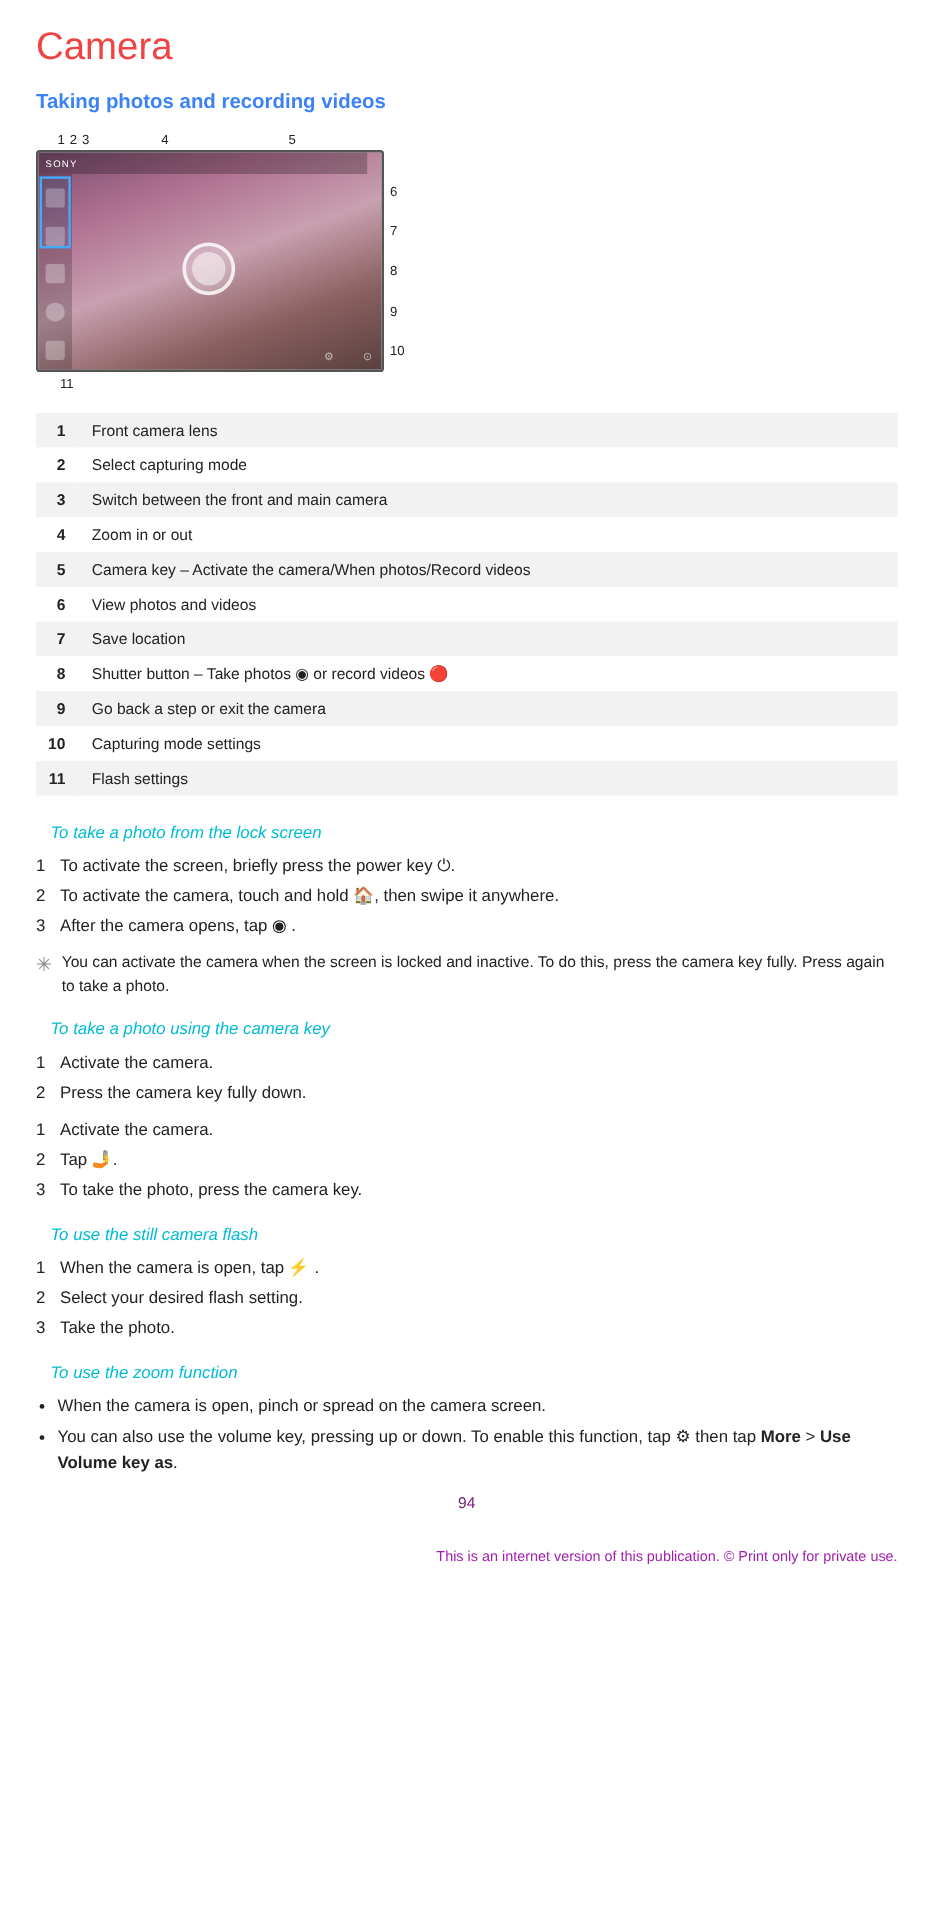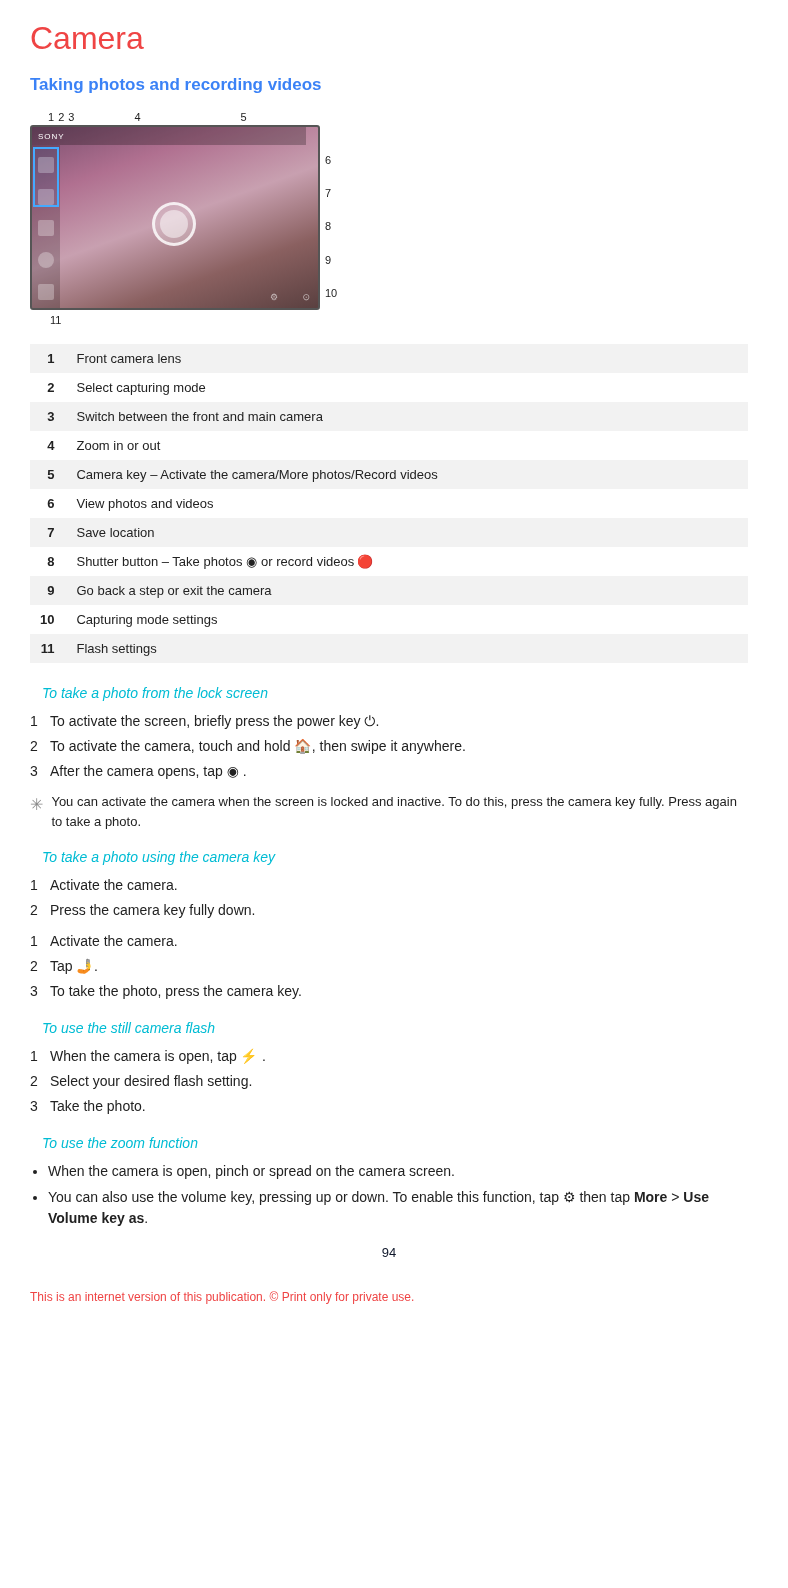--- a/index.html
+++ b/index.html
@@ -85,30 +85,30 @@
       margin: 0 0 12px 18px;
       padding: 0;
       list-style: disc;
     }
     .bullet-list li {
       margin-bottom: 5px;
       line-height: 1.5;
     }
     .bold-text { font-weight: bold; }
     .footer {
-      text-align: left;
+      text-align: right;
       margin-top: 30px;
       font-size: 12px;
-      color: #ef4444;
+      color: #a21caf;
       border-top: none;
     }
     .page-num {
       text-align: center;
       font-size: 13px;
-      color: #0f172a;
+      color: #701a75;
       margin: 16px 0 6px 0;
     }
     .camera-body {
       position: relative;
       width: 290px;
       height: 185px;
       background: linear-gradient(160deg, #7a4e6e 0%, #b07090 25%, #c8a0b0 50%, #8a6060 75%, #5a4040 100%);
       border: 2px solid #555;
       border-radius: 3px;
       overflow: hidden;
@@ -233,21 +233,21 @@
       <tr>
         <td>3</td>
         <td>Switch between the front and main camera</td>
       </tr>
       <tr>
         <td>4</td>
         <td>Zoom in or out</td>
       </tr>
       <tr>
         <td>5</td>
-        <td>Camera key – Activate the camera/More photos/Record videos</td>
+        <td>Camera key – Activate the camera/When photos/Record videos</td>
       </tr>
       <tr>
         <td>6</td>
         <td>View photos and videos</td>
       </tr>
       <tr>
         <td>7</td>
         <td>Save location</td>
       </tr>
       <tr>

